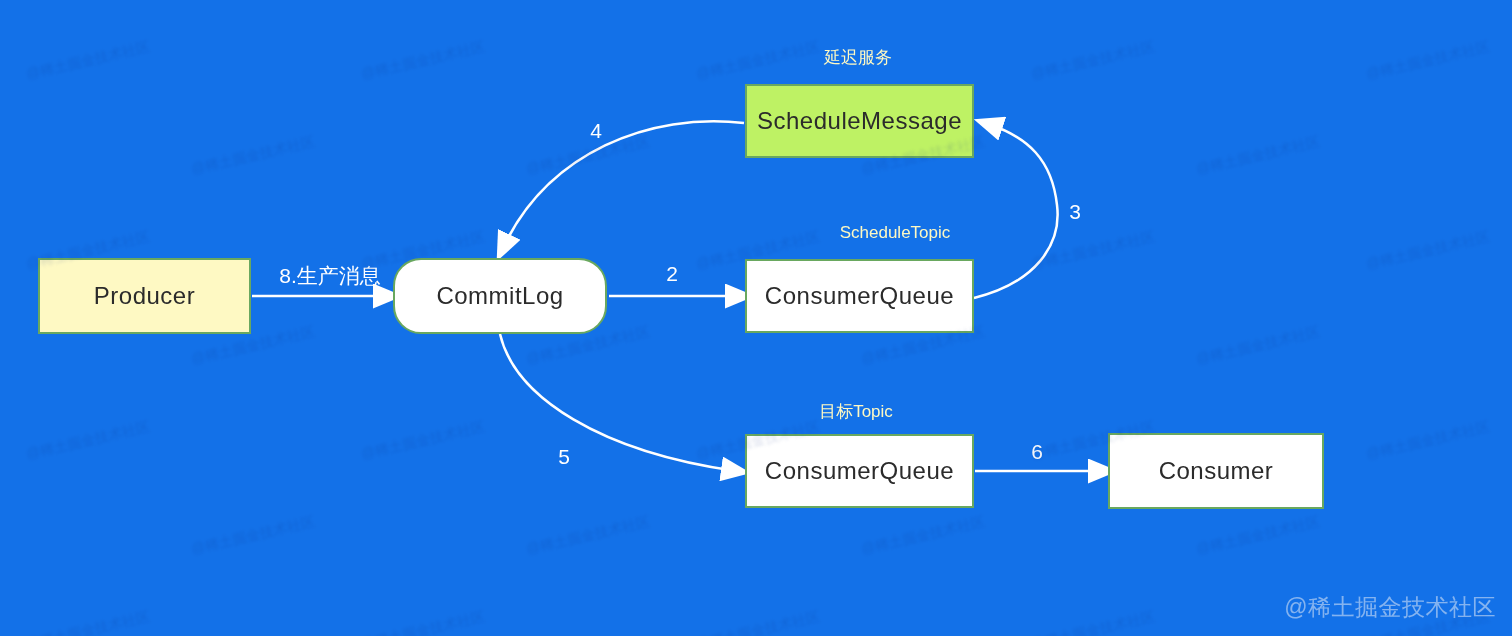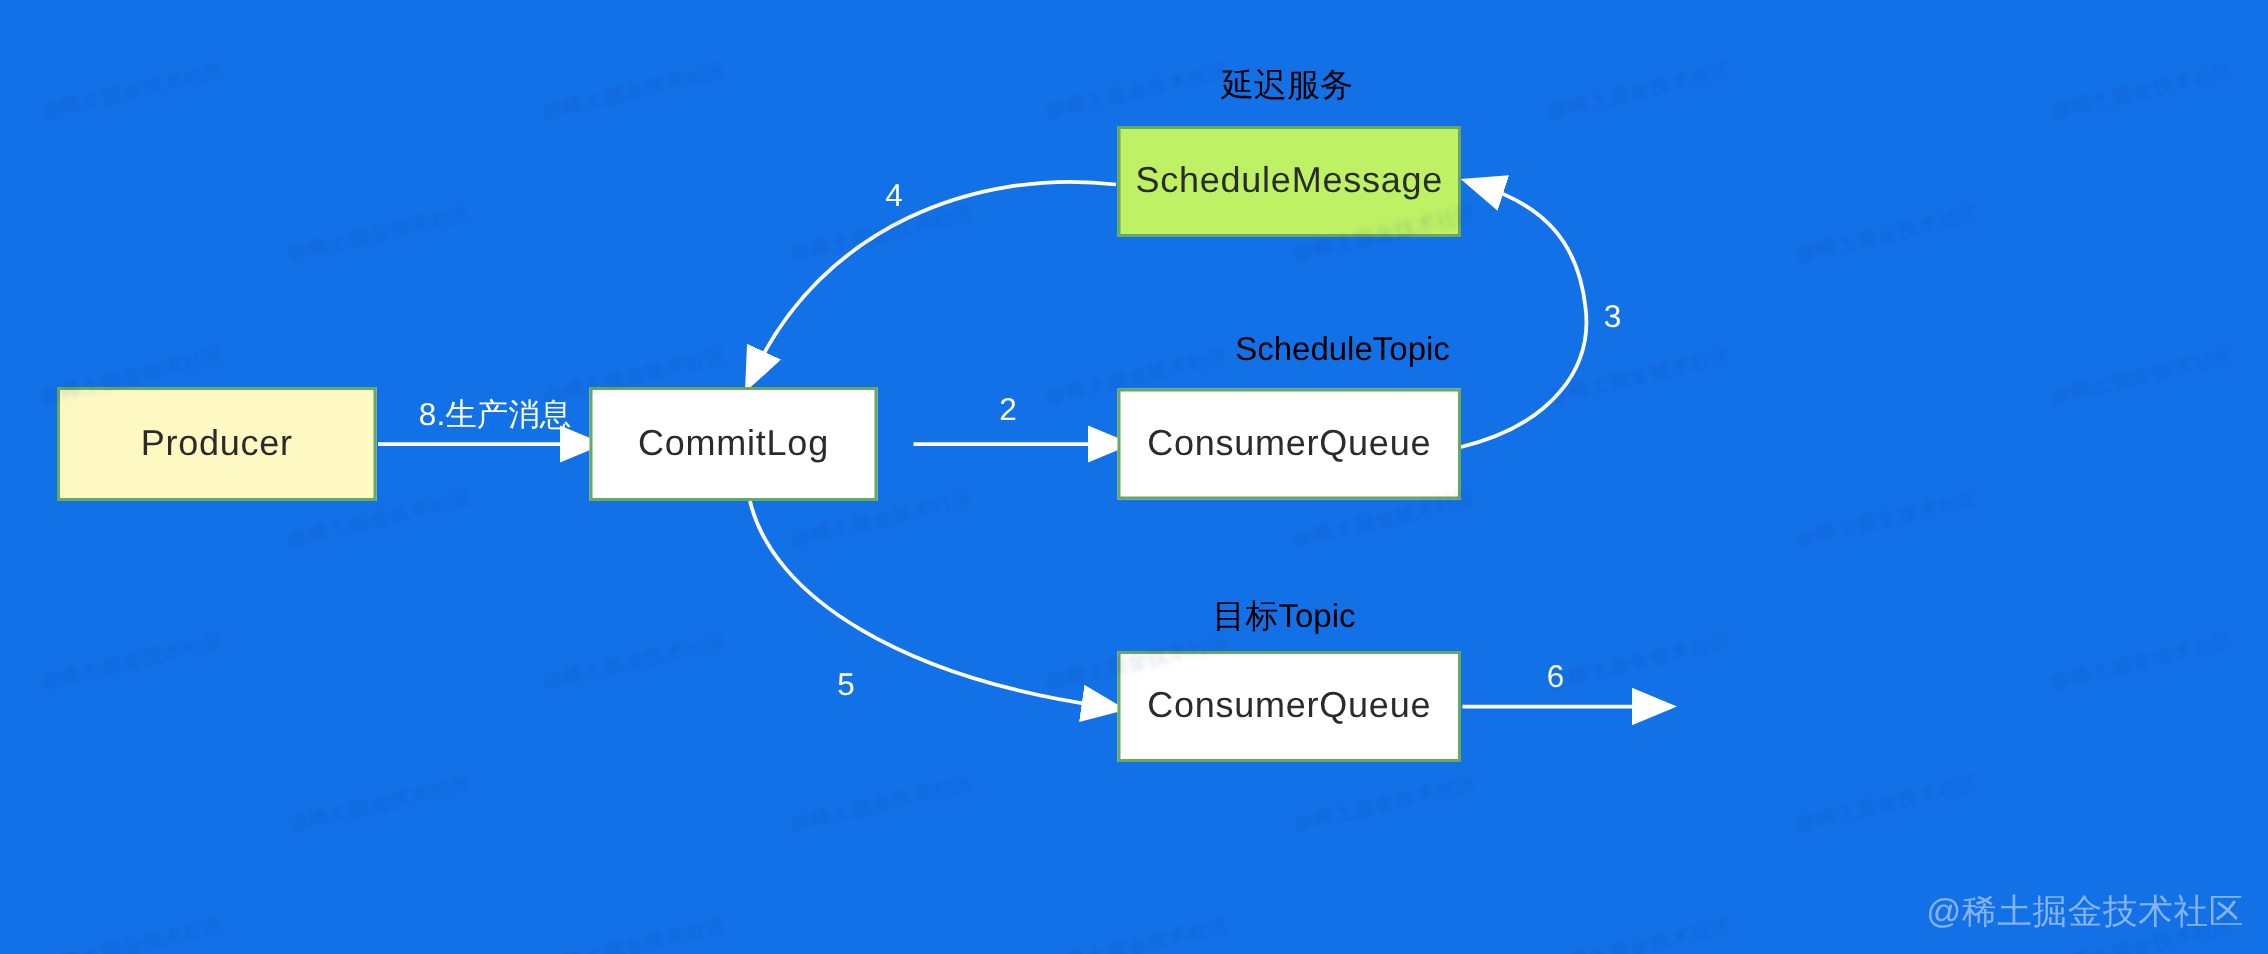--- a/index.html
+++ b/index.html
@@ -20,22 +20,22 @@
     box-sizing:border-box;
   }
   .node span{
     color:#2b2b2b;
     font-size:24px;
     letter-spacing:0.5px;
     white-space:nowrap;
   }
   .ann{
     position:absolute;
-    color:#000000;
-    font-size:22px;
+    color:#fef9c3;
+    font-size:17px;
     white-space:nowrap;
     transform:translate(-50%,-50%);
   }
   .elabel{
     position:absolute;
     color:#ffffff;
     font-size:21px;
     white-space:nowrap;
     transform:translate(-50%,-50%);
   }
@@ -76,31 +76,34 @@
         <path d="M 974 298 C 1035 283 1062 245 1057 205 C 1052 160 1028 137 988 124" fill="none" stroke="#ffffff" stroke-width="2.5" marker-end="url(#ah)"></path>
         <path d="M 744 123 C 650 112 548 152 503 248" fill="none" stroke="#ffffff" stroke-width="2.5" marker-end="url(#ah)"></path>
         <path d="M 500 334 C 515 398 602 452 736 471" fill="none" stroke="#ffffff" stroke-width="2.5" marker-end="url(#ah)"></path>
         <path d="M 975 471 L 1103 471" fill="none" stroke="#ffffff" stroke-width="2.5" marker-end="url(#ah)"></path>
       </g>
   </svg>
 
   <div class="node" style="left: 38px; top: 258px; width: 213px; height: 76px; background: #fef9c3; border-color: rgb(105, 168, 95);">
     <span style="color: rgb(43, 43, 43);">Producer</span>
   </div>
-  <div class="node" style="left: 393px; top: 258px; width: 192px; height: 76px; background: rgb(255, 255, 255); border-color: rgb(105, 168, 95);">
+  <div class="node" style="left: 393px; top: 258px; width: 214px; height: 76px; background: rgb(255, 255, 255); border-color: rgb(105, 168, 95); border-radius: 28px;">
     <span style="color: rgb(43, 43, 43);">CommitLog</span>
   </div>
   <div class="node" style="left: 745px; top: 84px; width: 229px; height: 74px; background: #bef264; border-color: rgb(105, 168, 95);">
     <span style="color: rgb(43, 43, 43);">ScheduleMessage</span>
   </div>
   <div class="node" style="left: 745px; top: 259px; width: 229px; height: 74px; background: rgb(255, 255, 255); border-color: rgb(105, 168, 95);">
     <span style="color: rgb(43, 43, 43);">ConsumerQueue</span>
   </div>
   <div class="node" style="left: 745px; top: 434px; width: 229px; height: 74px; background: rgb(255, 255, 255); border-color: rgb(105, 168, 95);">
     <span style="color: rgb(43, 43, 43);">ConsumerQueue</span>
+  </div>
+  <div class="node" style="left: 1108px; top: 433px; width: 216px; height: 76px; background: rgb(255, 255, 255); border-color: rgb(105, 168, 95);">
+    <span style="color: rgb(43, 43, 43);">Consumer</span>
   </div>
 
   <div class="ann" style="left: 858px; top: 57px;">延迟服务</div>
   <div class="ann" style="left: 851px; top: 233px; margin-left: 44px;">ScheduleTopic</div>
   <div class="ann" style="left: 856px; top: 411px;">目标Topic</div>
 
   <div class="elabel" style="left: 330px; top: 276px;">8.生产消息</div>
   <div class="elabel" style="left: 672px; top: 274px;">2</div>
   <div class="elabel" style="left: 1075px; top: 212px;">3</div>
   <div class="elabel" style="left: 596px; top: 131px;">4</div>

